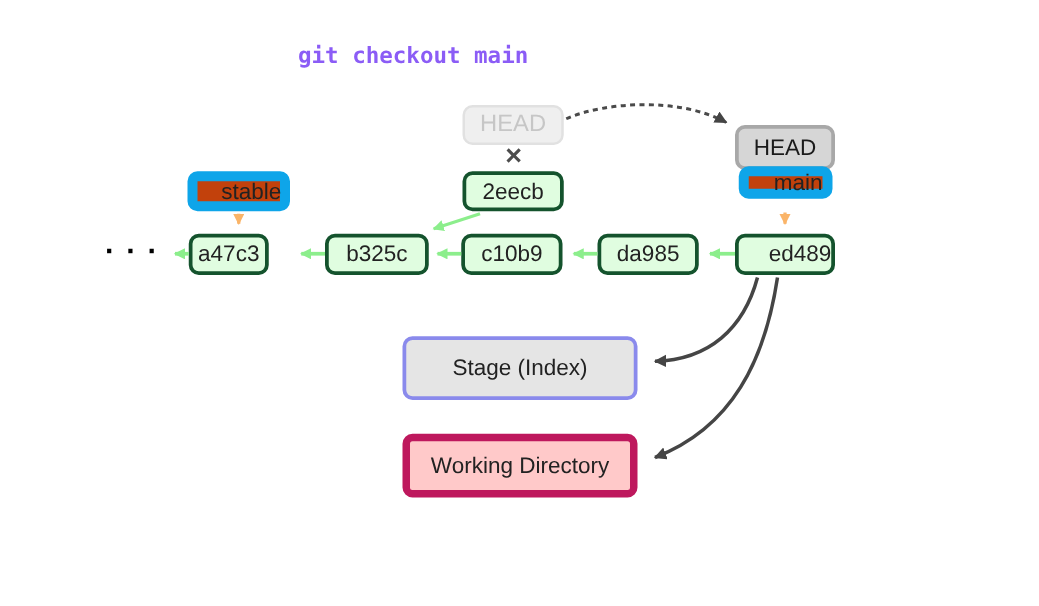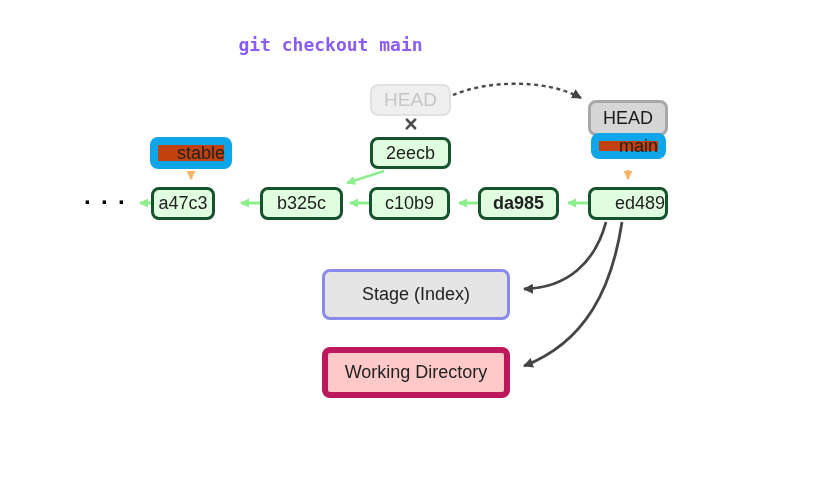--- a/index.html
+++ b/index.html
@@ -31,21 +31,21 @@
   .working{background:#ffc9c9;border:6px solid #be185d;}
   #box-head-old{left:370px;top:84px;width:81px;height:32px;}
   #box-head-new{left:588px;top:100px;width:80px;height:36px;}
   #box-main{left:591px;top:133px;width:75px;height:26px;z-index:3;}
   #box-stable{left:150px;top:137px;width:82px;height:32px;}
   #box-2eecb{left:370px;top:137px;width:81px;height:32px;}
   .row{top:187px;height:33px;}
   #box-a47c3{left:151px;width:64px;}
   #box-b325c{left:260px;width:83px;}
   #box-c10b9{left:369px;width:81px;}
-  #box-da985{left:478px;width:81px;font-weight:bold;}
+  #box-da985{left:478px;width:81px;}
   #box-ed489{left:588px;width:80px;padding-left:24px;}
   #box-stage{left:322px;top:269px;width:188px;height:51px;}
   #box-working{left:322px;top:347px;width:188px;height:51px;}
   #ellipsis{
     position:absolute;left:84px;top:188px;width:54px;
     font-size:24px;font-weight:bold;letter-spacing:9px;color:#000;
     text-align:left;
   }
   #cross{
     position:absolute;left:399px;top:112px;width:24px;height:24px;

